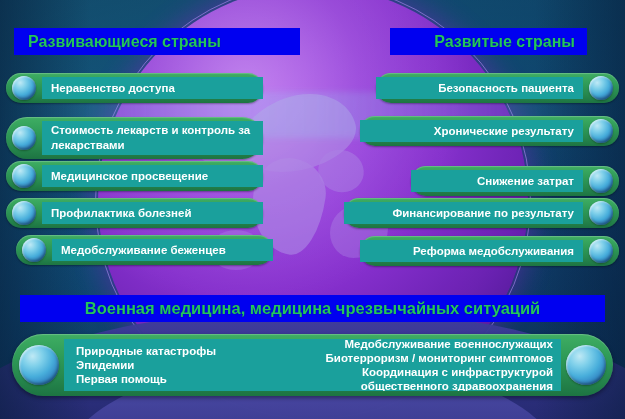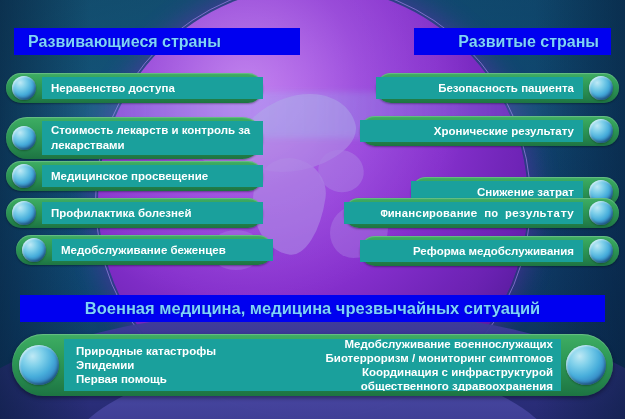--- a/index.html
+++ b/index.html
@@ -84,30 +84,30 @@
   .right-dark {
     position:absolute; right:0; top:0; width:90px; height:419px;
     background:linear-gradient(270deg, rgba(6,28,56,0.5) 0%, rgba(6,28,56,0.0) 100%);
     pointer-events:none;
   }
 
   
   .banner {
     position:absolute;
     background:#0000f0;
-    color:#7dd3fc;
+    color:#22c55e;
     font-size:16px;
     font-weight:bold;
     display:flex;
     align-items:center;
     white-space:nowrap;
     text-shadow:0 0 1px rgba(0,0,0,0.5);
   }
   #banner-left   { left:14px;  top:28px;  width:286px; height:27px; padding-left:14px; justify-content:flex-start; }
-  #banner-right  { left:414px; top:28px;  width:197px; height:27px; padding-right:12px; justify-content:flex-end; }
+  #banner-right  { left:390px; top:28px;  width:197px; height:27px; padding-right:12px; justify-content:flex-end; }
   #banner-bottom { left:20px;  top:295px; width:585px; height:27px; justify-content:center; font-size:16.5px; }
 
   
   .ghost-text {
     position:absolute; left:20px; top:300px; width:585px;
     text-align:center; color:rgba(255,190,90,0.30);
     font-size:16.5px; font-weight:bold; white-space:nowrap;
     pointer-events:none;
   }
 
@@ -232,26 +232,26 @@
   <div class="row" style="left:376px; top:73px; width:243px;">
     <span class="label right">Безопасность пациента</span>
     <span class="bulb"></span>
   </div>
 
   <div class="row" style="left:360px; top:116px; width:259px;">
     <span class="label right">Хронические результату</span>
     <span class="bulb"></span>
   </div>
 
-  <div class="row" style="left:411px; top:177px; width:208px;">
+  <div class="row" style="left:411px; top:166px; width:208px;">
     <span class="label right">Снижение затрат</span>
     <span class="bulb"></span>
   </div>
 
-  <div class="row" style="left:344px; top:198px; width:275px;font-family:Liberation Mono, monospace;">
+  <div class="row" style="left:344px; top:198px; width:275px;">
     <span class="label right">Финансирование по результату</span>
     <span class="bulb"></span>
   </div>
 
   <div class="row" style="left:360px; top:236px; width:259px;">
     <span class="label right">Реформа медобслуживания</span>
     <span class="bulb"></span>
   </div>
 
   <div class="ghost-text">Военная медицина, медицина чрезвычайных ситуаций</div>

